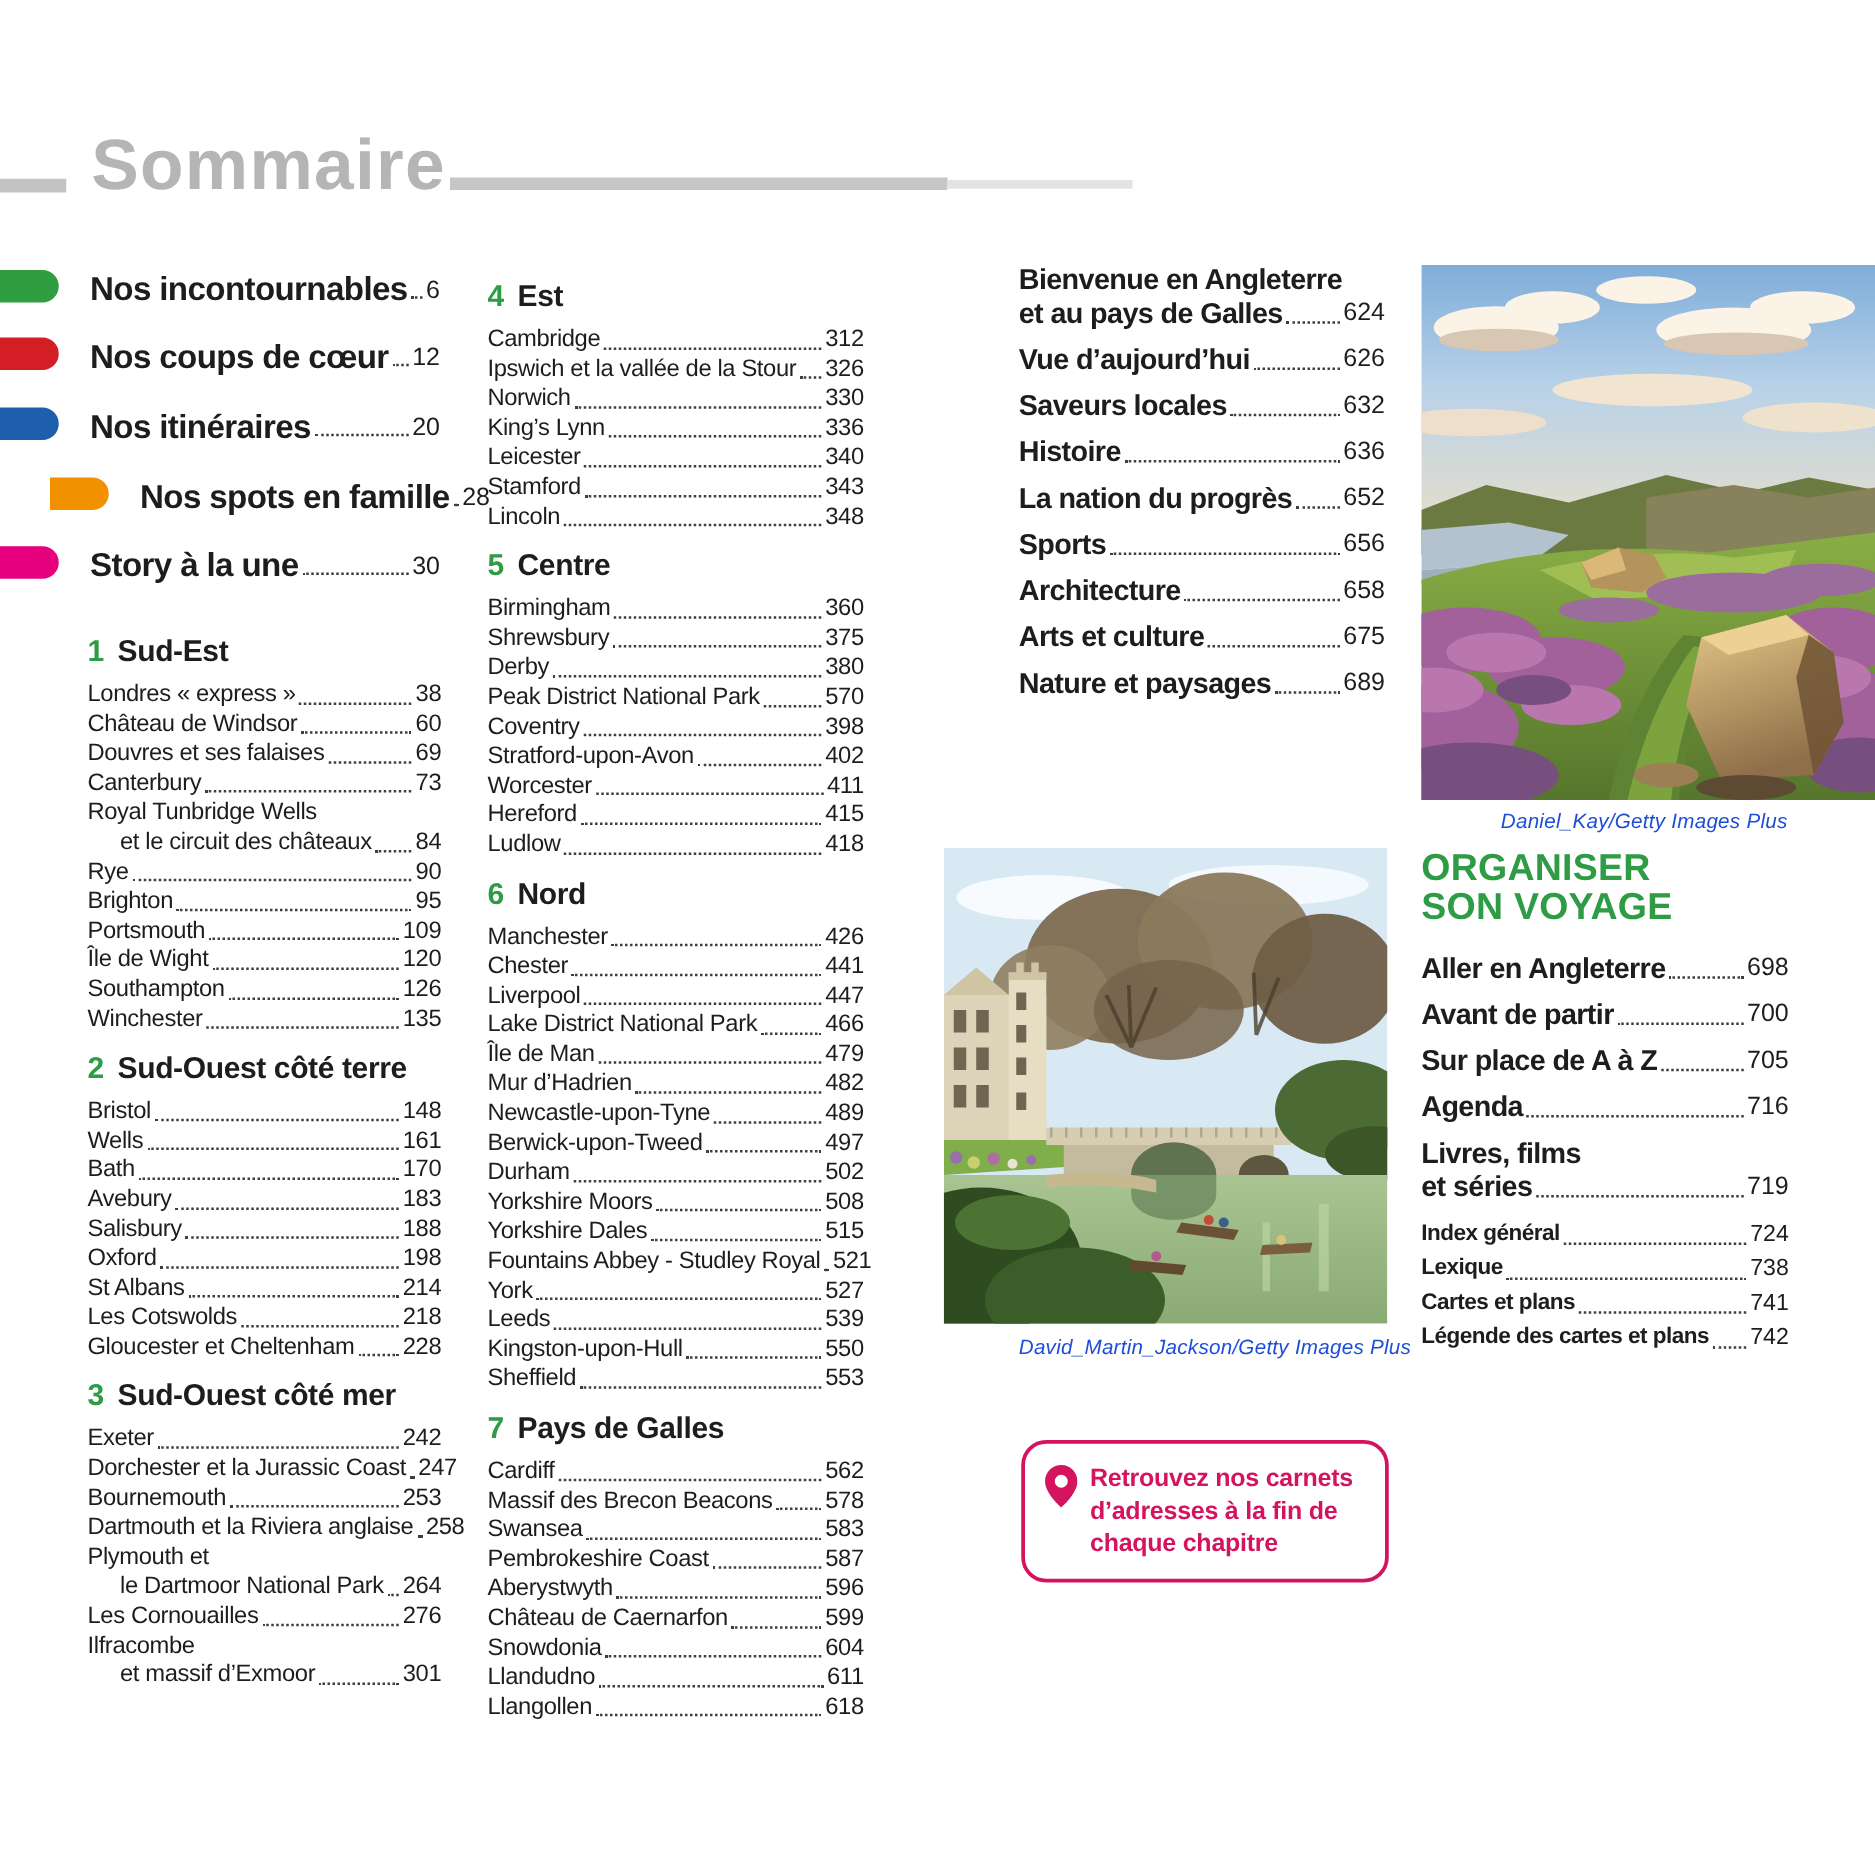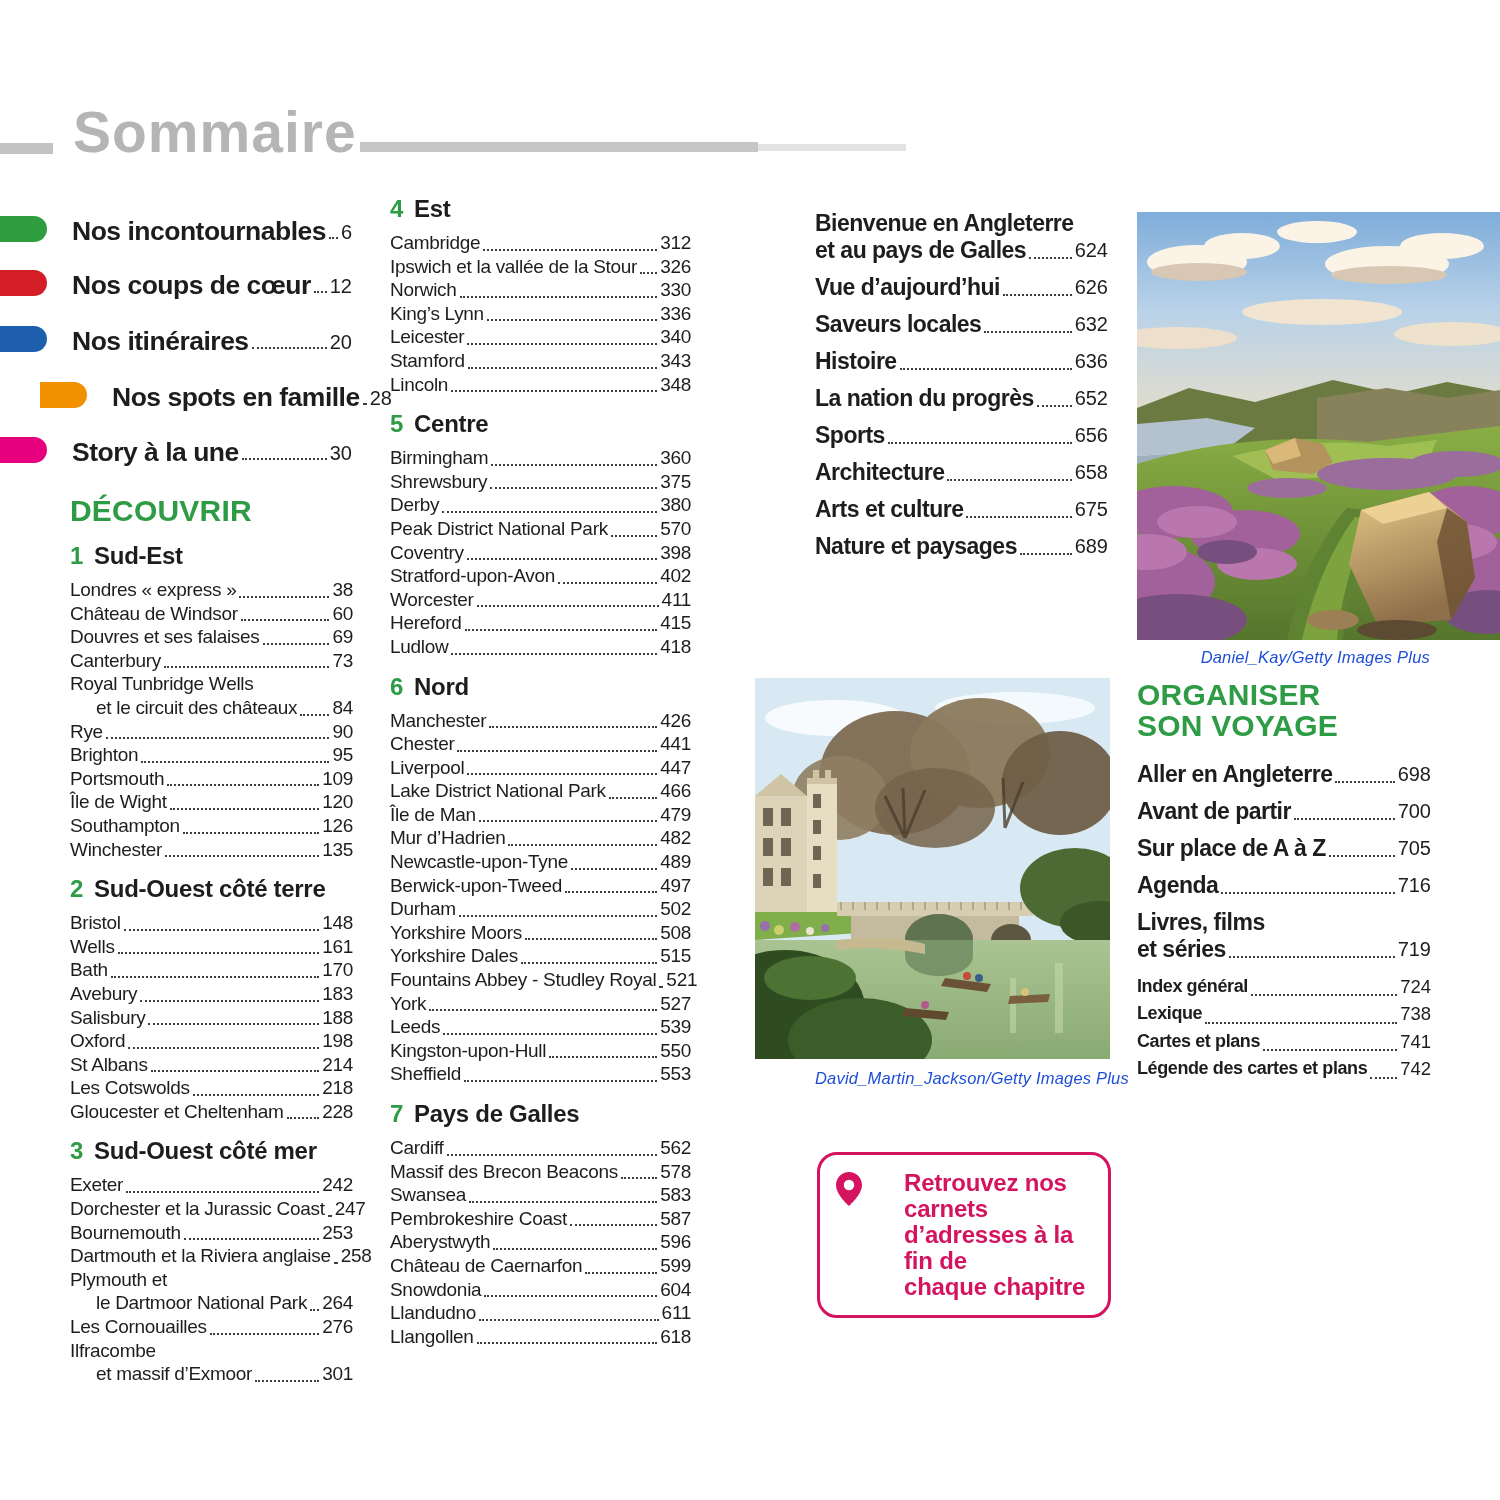--- a/index.html
+++ b/index.html
@@ -23,21 +23,21 @@
 
   .ch-head{margin:14px 0 8px 0;font-size:24px;line-height:28px;font-weight:bold;letter-spacing:-0.3px;}
   .ch-head .num{color:#2e9b45;margin-right:11px;}
 
   h2.green{margin:0 0 6px 0;font-size:30px;line-height:34px;font-weight:bold;color:#2e9b45;letter-spacing:0.2px;}
   .col > :first-child{margin-top:0;}
 
   
   .col{position:absolute;}
   .col1{left:70px;top:494px;width:283px;}
-  .col2{left:390px;top:195px;width:301px;}
+  .col2{left:390px;top:224px;width:301px;}
   .col3{left:815px;top:210px;width:293px;}
   .col4{left:1137px;top:679px;width:294px;}
 
   
   .feature{position:absolute;left:0;width:352px;height:34px;display:flex;align-items:flex-end;}
   .feature .bar{width:47px;height:26px;border-radius:0 13px 13px 0;margin-right:25px;flex:none;align-self:center;}
   .feature .lbl{font-weight:bold;font-size:26.5px;letter-spacing:-0.5px;line-height:30px;}
   .feature .leader{margin:0 3px 7px 3px;}
   .feature .pg{font-size:20px;margin-bottom:2px;}
 
@@ -59,21 +59,21 @@
   .photo2{left:755px;top:678px;width:355px;height:381px;}
   .credit{position:absolute;font-style:italic;font-size:16.5px;color:#1d4ed8;letter-spacing:0.2px;}
   .credit1{left:1137px;top:648px;width:293px;text-align:right;}
   .credit2{left:815px;top:1069px;}
 
   
   .notebox{position:absolute;left:817px;top:1152px;width:294px;box-sizing:border-box;
            border:3px solid #d4145f;border-radius:20px;padding:15px 12px 15px 16px;
            display:flex;gap:10px;align-items:flex-start;background:#fff;}
   .notebox .pin{flex:none;margin-top:2px;}
-  .note-text{color:#d4145f;font-weight:bold;font-size:24px;line-height:26px;letter-spacing:-0.2px;white-space:pre-line;margin-left:32px;}
+  .note-text{color:#d4145f;font-weight:bold;font-size:20px;line-height:26px;letter-spacing:-0.2px;white-space:pre-line;}
 </style>
 </head>
 <body>
 
 <div class="page">
 
   <div class="h-stub"></div>
   <div class="h-title">Sommaire</div>
   <div class="h-line"></div>
   <div class="h-line2"></div>
@@ -105,21 +105,20 @@
       </div>
       <div class="feature" style="top: 433px;">
         <span class="bar" style="background: rgb(230, 0, 126);"></span>
         <span class="lbl">Story à la une</span>
         <span class="leader"></span>
         <span class="pg">30</span>
       </div>
     </div>
 
   <div class="col col1 toc">
-    <h2 class="green">DÉCOUVRIR</h2>
     <div>
         <h3 class="ch-head"><span class="num">1</span><span class="ttl">Sud-Est</span></h3>
         <div class="ch-list">
           <div class="row">
             <span class="lbl">Londres « express »</span>
             <span class="leader"></span>
             <span class="pg">38</span>
           </div>
           <div class="row">
             <span class="lbl">Château de Windsor</span>

